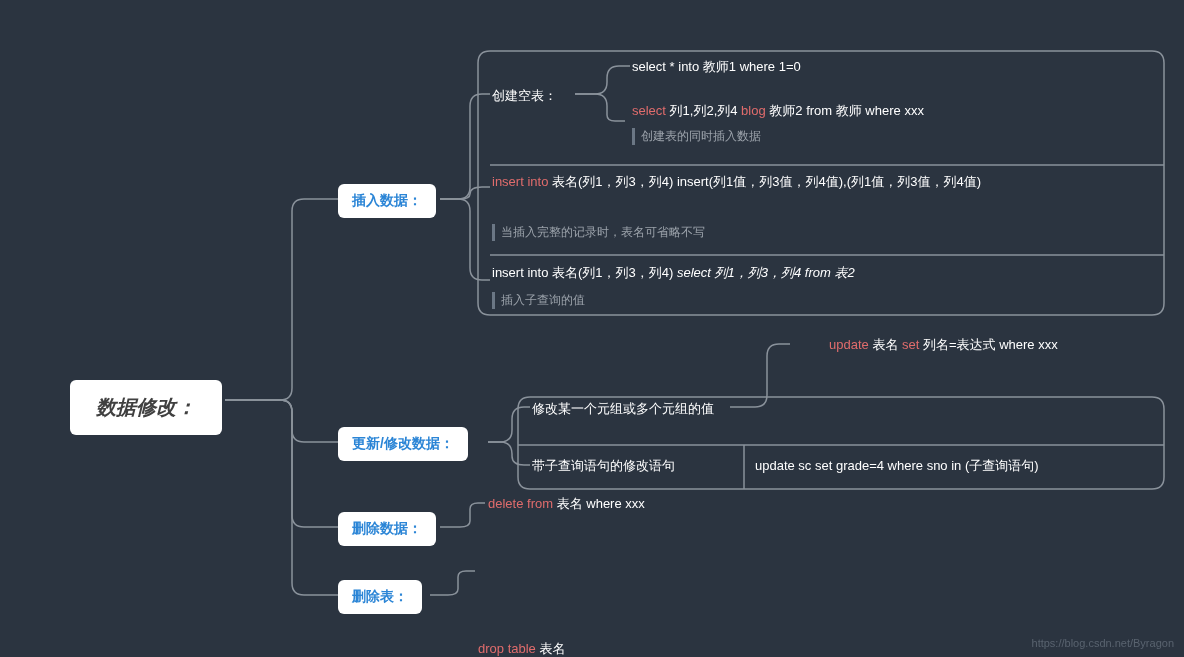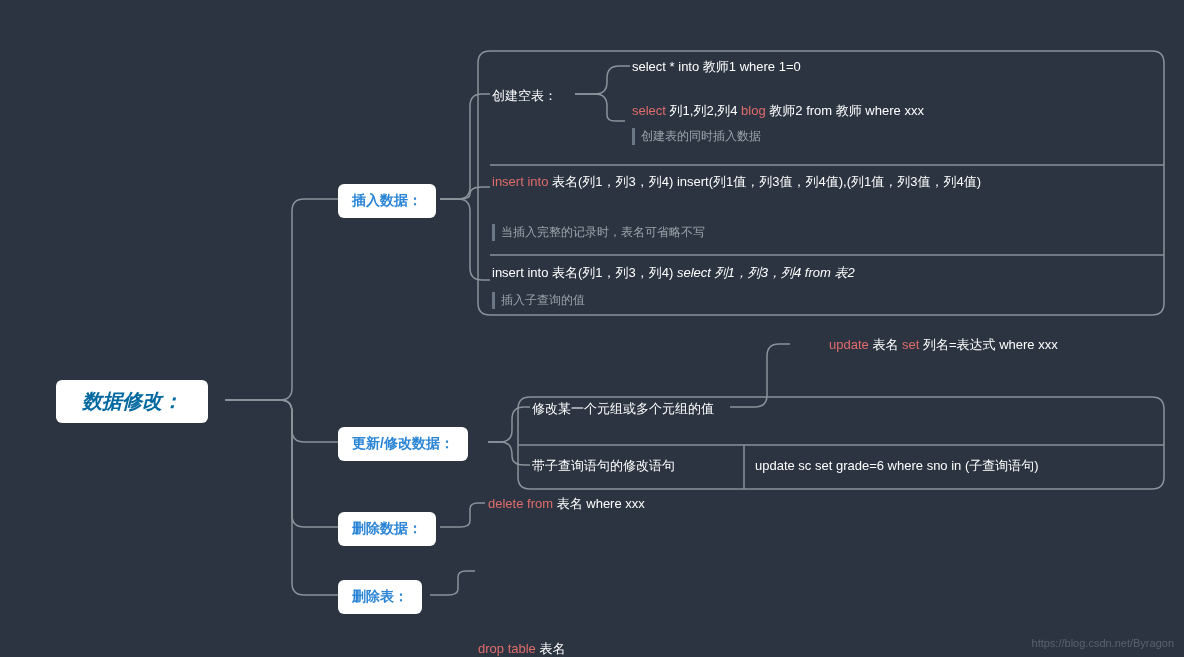--- a/index.html
+++ b/index.html
@@ -13,25 +13,26 @@
   }
   .node-title, .node-white {
     position: absolute;
     background: #fff;
     border-radius: 6px;
     padding: 8px 14px;
     font-size: 14px;
     white-space: nowrap;
   }
   .node-title {
-    color: #0369a1;
+    color: #404040;
     font-weight: bold;
     font-style: italic;
     font-size: 20px;
-    padding: 8px 26px;
+    padding: 14px 26px;
+    margin-left: 14px;
   }
   .node-white { color: #2B85D6; font-weight: bold; }
   .txt { position: absolute; color: #fff; font-size: 13px; white-space: nowrap; }
   .note { color: #9CA3AB; font-size: 12px; }
   .note-bar { border-left: 3px solid #6B7785; padding-left: 6px; }
   .red { color: #E06C6C; }
   .italic { font-style: italic; }
   .blue-note { color: #7FA7C9; font-weight: bold; font-size: 12px; }
   svg.connectors { position: absolute; top: 0; left: 0; }
   .watermark {
@@ -115,21 +116,21 @@
 
 <div class="txt" style="left:793px; top:336px;margin-left:36px;">
   <span class="red">update</span><span>   表名   </span><span class="red">set</span><span>   列名=表达式      where    xxx</span>
 </div>
 <div class="txt blue-note note-bar" style="left:793px; top:366px; line-height:1.5;">
 </div>
 
 <div class="txt" style="left:532px; top:400px;">修改某一个元组或多个元组的值</div>
 
 <div class="txt" style="left:532px; top:457px;">带子查询语句的修改语句</div>
-<div class="txt" style="left:755px; top:457px;">update   sc   set    grade=6    where   sno   in   (子查询语句)</div>
+<div class="txt" style="left:755px; top:457px;">update   sc   set    grade=4    where   sno   in   (子查询语句)</div>
 
 <div class="txt" style="left:488px; top:495px;">
   <span class="red">delete</span><span>    </span><span class="red">from</span><span>   表名    where    xxx</span>
 </div>
 
 <div class="txt" style="left:478px; top:594px;margin-top:46px;">
   <span class="red">drop</span><span>    </span><span class="red">table</span><span>   表名</span>
 </div>
 
 <div class="watermark">https://blog.csdn.net/Byragon</div>

